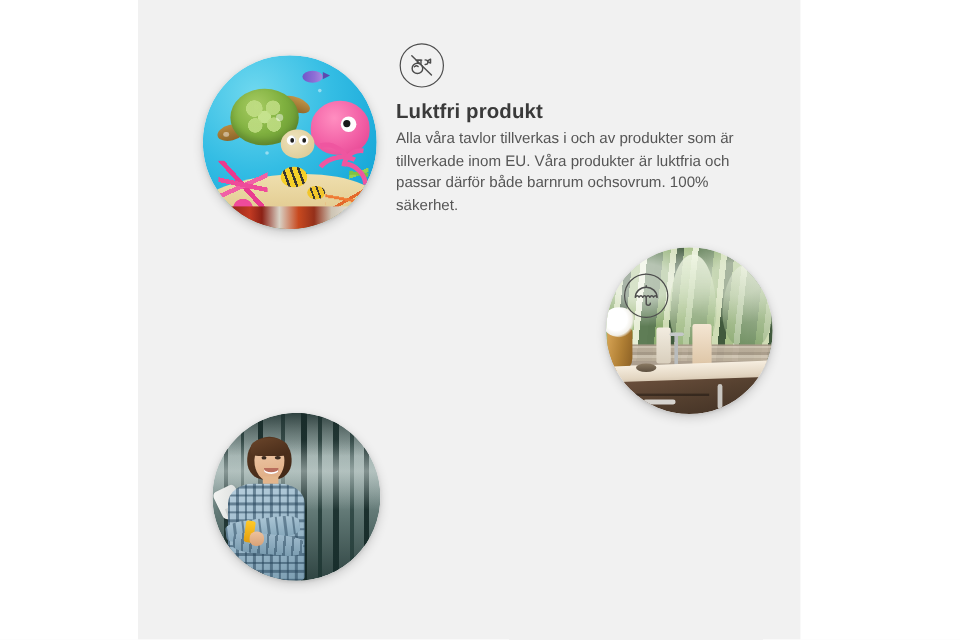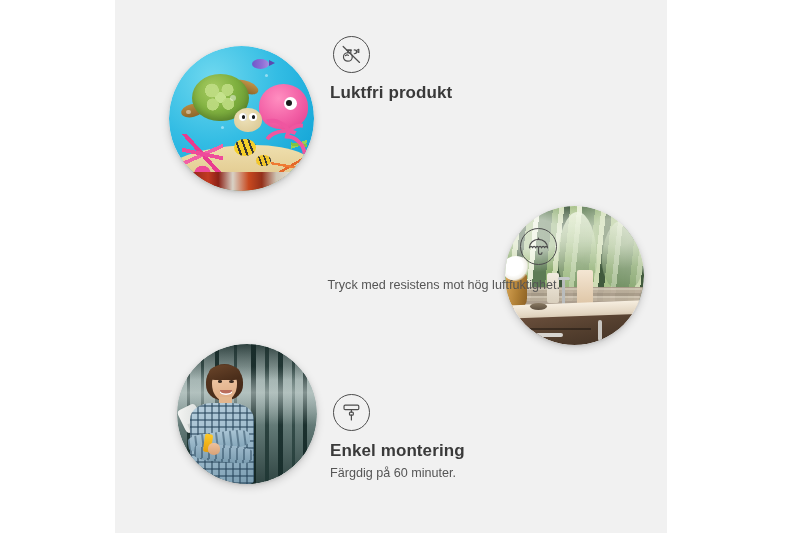--- a/index.html
+++ b/index.html
@@ -539,45 +539,33 @@
           <path d="M8.2 10.2c2.6 0 4.6 2 4.6 4.4s-2 4.4-4.6 4.4-4.6-2-4.6-4.4 2-4.4 4.6-4.4z"></path>
           <path d="M8.2 10.2V7.4h3.1v2.9"></path>
           <path d="M7 7.4h5"></path>
           <path d="M14.9 7.2c1.3 0 2.4.9 2.4 2 0 1.1-1.1 2-2.4 2"></path>
           <path d="M17.3 7.8l2.3-1.2v3.3l-2.3-1"></path>
           <path d="M5.6 13.2c1.1-1 2.4-1 3.2-.3"></path>
           <path d="M3.3 3.6L20.4 20.3"></path>
         </svg>
       </div>
       <h3>Luktfri produkt</h3>
+      <p>Alla våra tavlor tillverkas i och av produkter som är tillverkade inom EU. Våra produkter är luktfria och passar därför både barnrum ochsovrum. 100% säkerhet.</p>
     </div>
 
     <div class="feature" id="feature-water">
       <div class="icon-wrap">
         <div class="icon-circle">
           <svg width="23" height="23" viewBox="0 0 24 24" fill="none" stroke="#4d4d4d" stroke-width="1.25" stroke-linecap="round" stroke-linejoin="round">
             <path d="M2.6 13.2C2.6 8.3 6.8 4.6 12 4.6s9.4 3.7 9.4 8.6"></path>
             <path d="M2.6 13.2c.9-1.7 2.3-1.7 3.2 0 .9-1.7 2.3-1.7 3.2 0"></path>
             <path d="M9 13.2c.9-1.7 2.3-1.7 3 0 .9-1.7 2.3-1.7 3.2 0"></path>
             <path d="M15.2 13.2c.9-1.7 2.3-1.7 3.2 0 .9-1.7 2.3-1.7 3 0"></path>
             <path d="M12 4.6V3.2"></path>
             <path d="M12 13.2v5.2c0 1 .8 1.8 1.8 1.8s1.8-.8 1.8-1.8"></path>
           </svg>
         </div>
       </div>
-      <p>Tryck med resistens mot hög luftfuktighet.</p>
     </div>
 
-    <div class="feature" id="feature-mount">
-      <div class="icon-circle">
-        <svg width="23" height="23" viewBox="0 0 24 24" fill="none" stroke="#4d4d4d" stroke-width="1.25" stroke-linecap="round" stroke-linejoin="round">
-          <rect x="4.2" y="4.4" width="15.4" height="4.6" rx="1.2"></rect>
-          <path d="M11.9 9v2.6"></path>
-          <rect x="9.9" y="11.6" width="4" height="3.1" rx="1"></rect>
-          <path d="M11.9 14.7v5.1"></path>
-        </svg>
-      </div>
-      <h3>Enkel montering</h3>
-      <p>Färgdig på 60 minuter.</p>
-    </div>
 
   </div>
 </div>
 
 </body></html>

